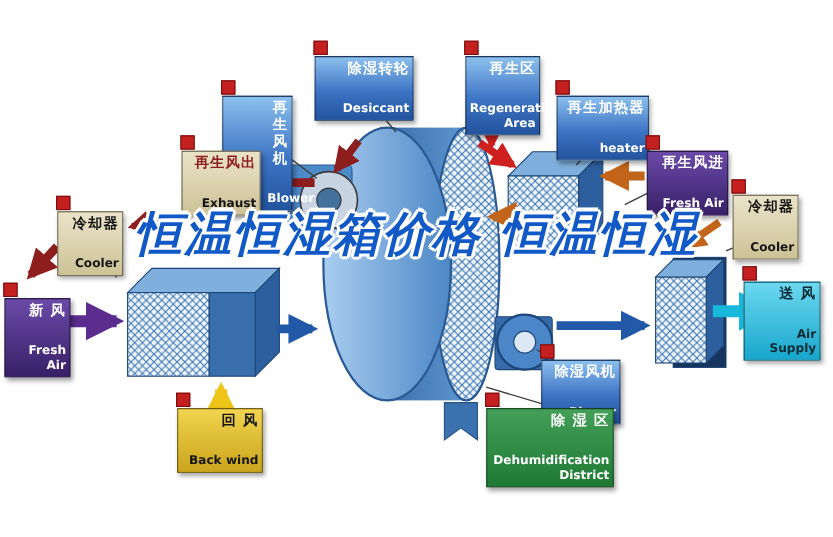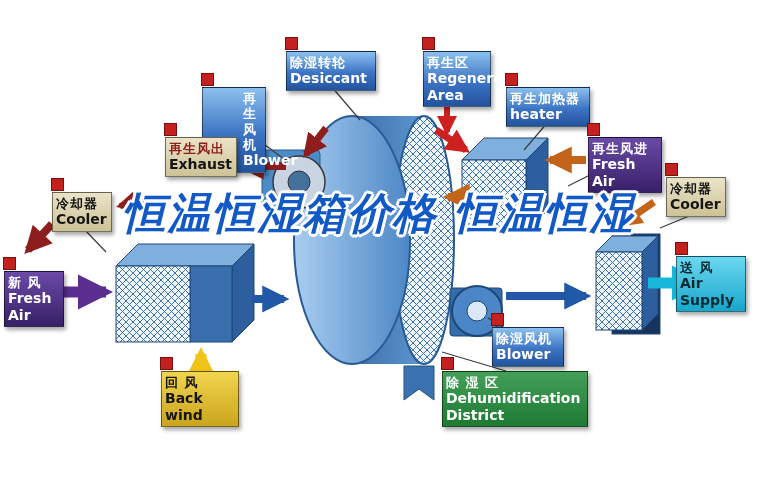--- a/index.html
+++ b/index.html
@@ -1,24 +1,24 @@
 <!DOCTYPE html>
 <html><head>
 <meta charset="utf-8">
 <style>
   html,body{margin:0;padding:0;background:#fff;}
   .stage{position:relative;width:757px;height:488px;background:#ffffff;overflow:hidden;
          font-family:"DejaVu Sans","Liberation Sans",sans-serif;}
   .layer{position:absolute;left:0;top:0;}
   
-  .lbl{position:absolute;box-sizing:border-box;text-align:left;font-weight:bold;
+  .lbl{position:absolute;box-sizing:border-box;text-align:right;font-weight:bold;
        border:1px solid rgba(0,0,0,.5);box-shadow:2px 3px 4px rgba(0,0,0,.35);
        padding:3px 3px;line-height:1.18;z-index:5;}
   .lbl .zh{display:block;font-size:13px;letter-spacing:1px;}
-  .lbl .en{display:block;font-size:14px;}
+  .lbl .en{display:block;font-size:11px;margin-top:23px;}
   .st-blue{background:linear-gradient(180deg,#8cc0ee 0%,#3c74c4 55%,#22539e 100%);color:#fff;}
   .st-tan{background:linear-gradient(180deg,#eae3c8 0%,#cdc296 100%);color:#151515;}
   .st-purple{background:linear-gradient(180deg,#6b4aa8 0%,#382068 100%);color:#fff;}
   .st-yellow{background:linear-gradient(180deg,#f2d44e 0%,#c9a51c 100%);color:#151515;}
   .st-cyan{background:linear-gradient(180deg,#6cd8f0 0%,#17a6cc 100%);color:#0a2a33;}
   .st-green{background:linear-gradient(180deg,#44a058 0%,#1e7a33 100%);color:#fff;}
   .zh-maroon .zh{color:#8e1d1d;}
   .sq{position:absolute;left:-2px;top:-15px;width:11px;height:11px;
       background:#c42020;border:1px solid #7a0f0f;}
   
@@ -205,21 +205,21 @@
     <span class="zh">回 风</span>
     <span class="en">Back wind</span>
   </div>
 
   <div class="lbl st-blue" style="left:492px;top:327px;width:72px;">
     <span class="sq"></span>
     <span class="zh">除湿风机</span>
     <span class="en">Blower</span>
   </div>
 
-  <div class="lbl st-green" style="left:442px;top:371px;width:146px;">
+  <div class="lbl st-green" style="left:442px;top:371px;width:116px;">
     <span class="sq"></span>
     <span class="zh">除 湿 区</span>
     <span class="en">Dehumidification District</span>
   </div>
 
   <div class="headline">
     <span>恒温恒湿箱价格 恒温恒湿</span>
   </div>
 
 </div>

